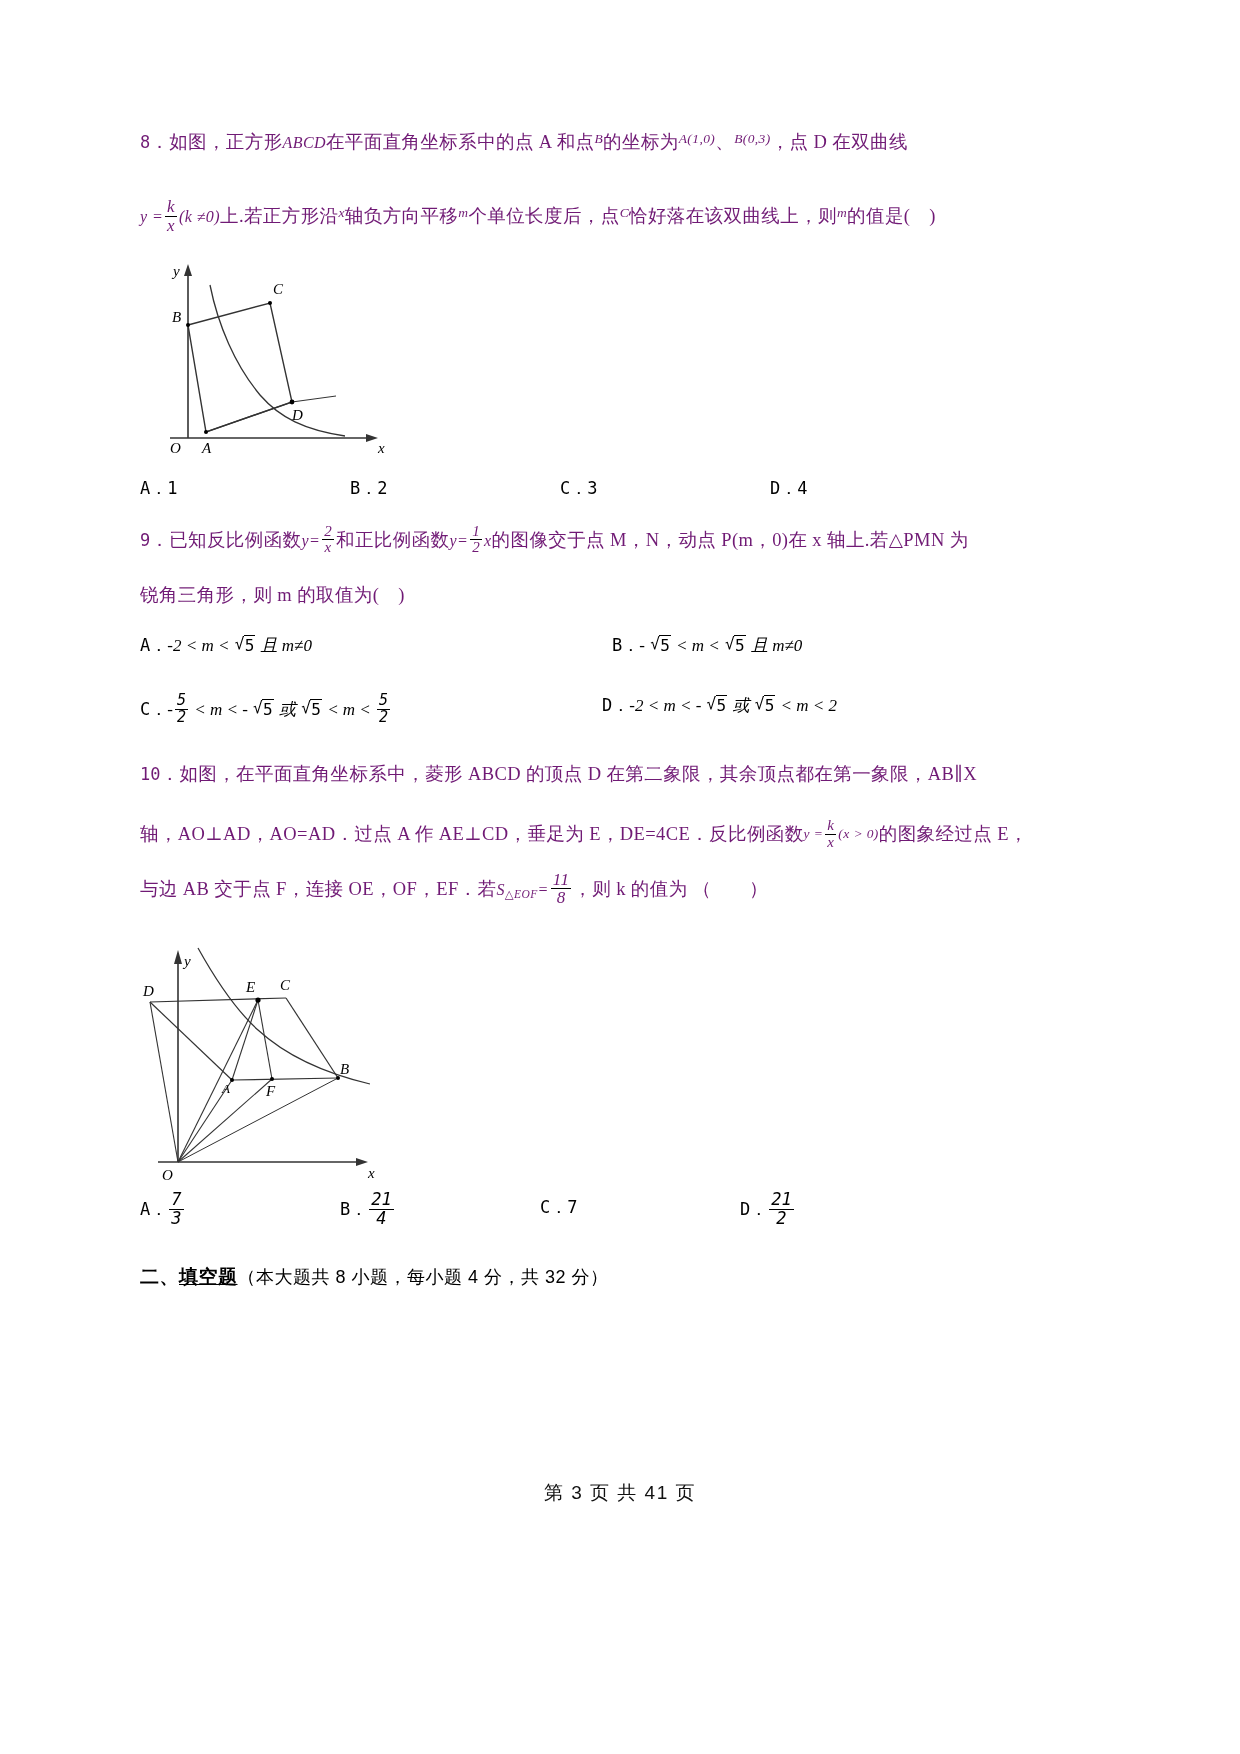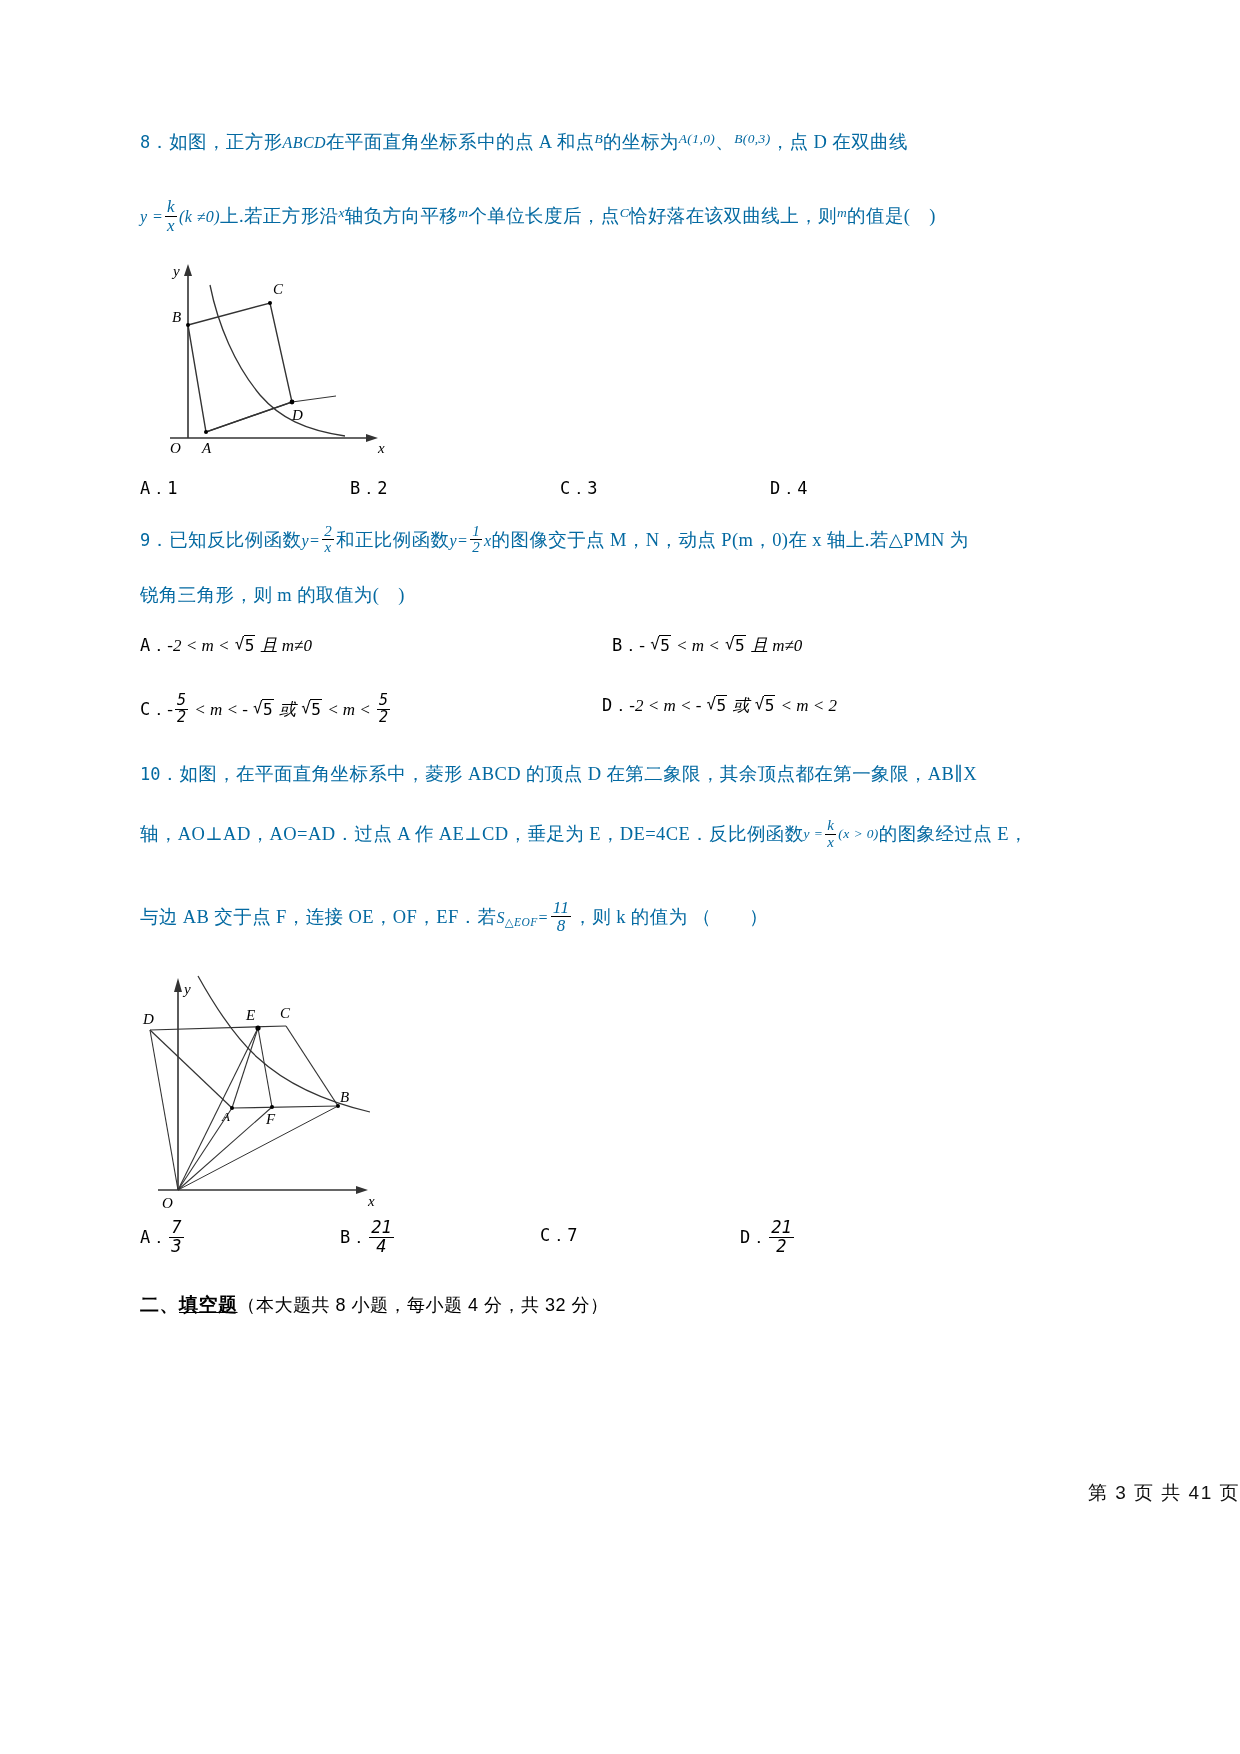--- a/index.html
+++ b/index.html
@@ -25,21 +25,21 @@
     position: absolute;
     left: 140px;
     top: 130px;
     width: 880px;
   }
 
   
   .q-line {
     font-size: 18.5px;
     line-height: 1.35;
-    color: #0369a1;
+    color: #701a75;
     letter-spacing: .4px;
     margin: 0 0 6px 0;
     white-space: nowrap;
   }
   .q-block { margin-bottom: 10px; }
   .it { font-style: italic; font-family: "Liberation Serif", serif; text-align: right; }
   .mono-opt {
     font-family: "DejaVu Sans Mono", monospace;
     font-size: 17px;
     letter-spacing: 0px;
@@ -147,21 +147,21 @@
     font-size: 18px;
     text-align: right;
   }
 
   
   .footer {
     position: absolute;
     left: 0;
     right: 0;
     top: 1480px;
-    text-align: right;
+    text-align: center;
     font-family: "Liberation Sans", sans-serif;
     font-size: 19px;
     letter-spacing: 1.5px;
     color: #111;
   }
 </style>
 </head>
 <body>
 
 <div class="page">
@@ -242,21 +242,21 @@
 
     <div class="q-block" style="margin-top:24px;">
       <div class="q-line">
         <span class="mono-opt">10</span><span>．如图，在平面直角坐标系中，菱形 ABCD 的顶点 D 在第二象限，其余顶点都在第一象限，AB∥X</span>
       </div>
 
       <div class="q-line" style="margin-top:32px;">
         <span>轴，AO⊥AD，AO=AD．过点 A 作 AE⊥CD，垂足为 E，DE=4CE．反比例函数</span><span class="math-small" style="vertical-align:2px;">y =</span><span class="frac"><span class="num">k</span><span class="den">x</span></span><span class="math-small" style="vertical-align:2px;">(x &gt; 0)</span><span>的图象经过点 E，</span>
       </div>
 
-      <div class="q-line" style="margin-top:48px;">
+      <div class="q-line" style="margin-top:20px;">
         <span>与边 AB 交于点 F，连接 OE，OF，EF．若</span><span class="math-inline">S</span><span class="sub">△EOF</span><span class="math-inline">=</span><span class="frac big"><span class="num">11</span><span class="den">8</span></span><span>，则 k 的值为 （　　）</span>
       </div>
 
       <div class="figure" style="height:250px;margin-top:26px;">
         <svg width="340" height="250" viewBox="0 0 340 250">
 
           <line x1="38" y1="228" x2="38" y2="26" stroke="#333" stroke-width="1.6"></line>
           <polygon points="38,16 34,30 42,30" fill="#333"></polygon>
 
           <line x1="18" y1="228" x2="218" y2="228" stroke="#333" stroke-width="1.6"></line>

